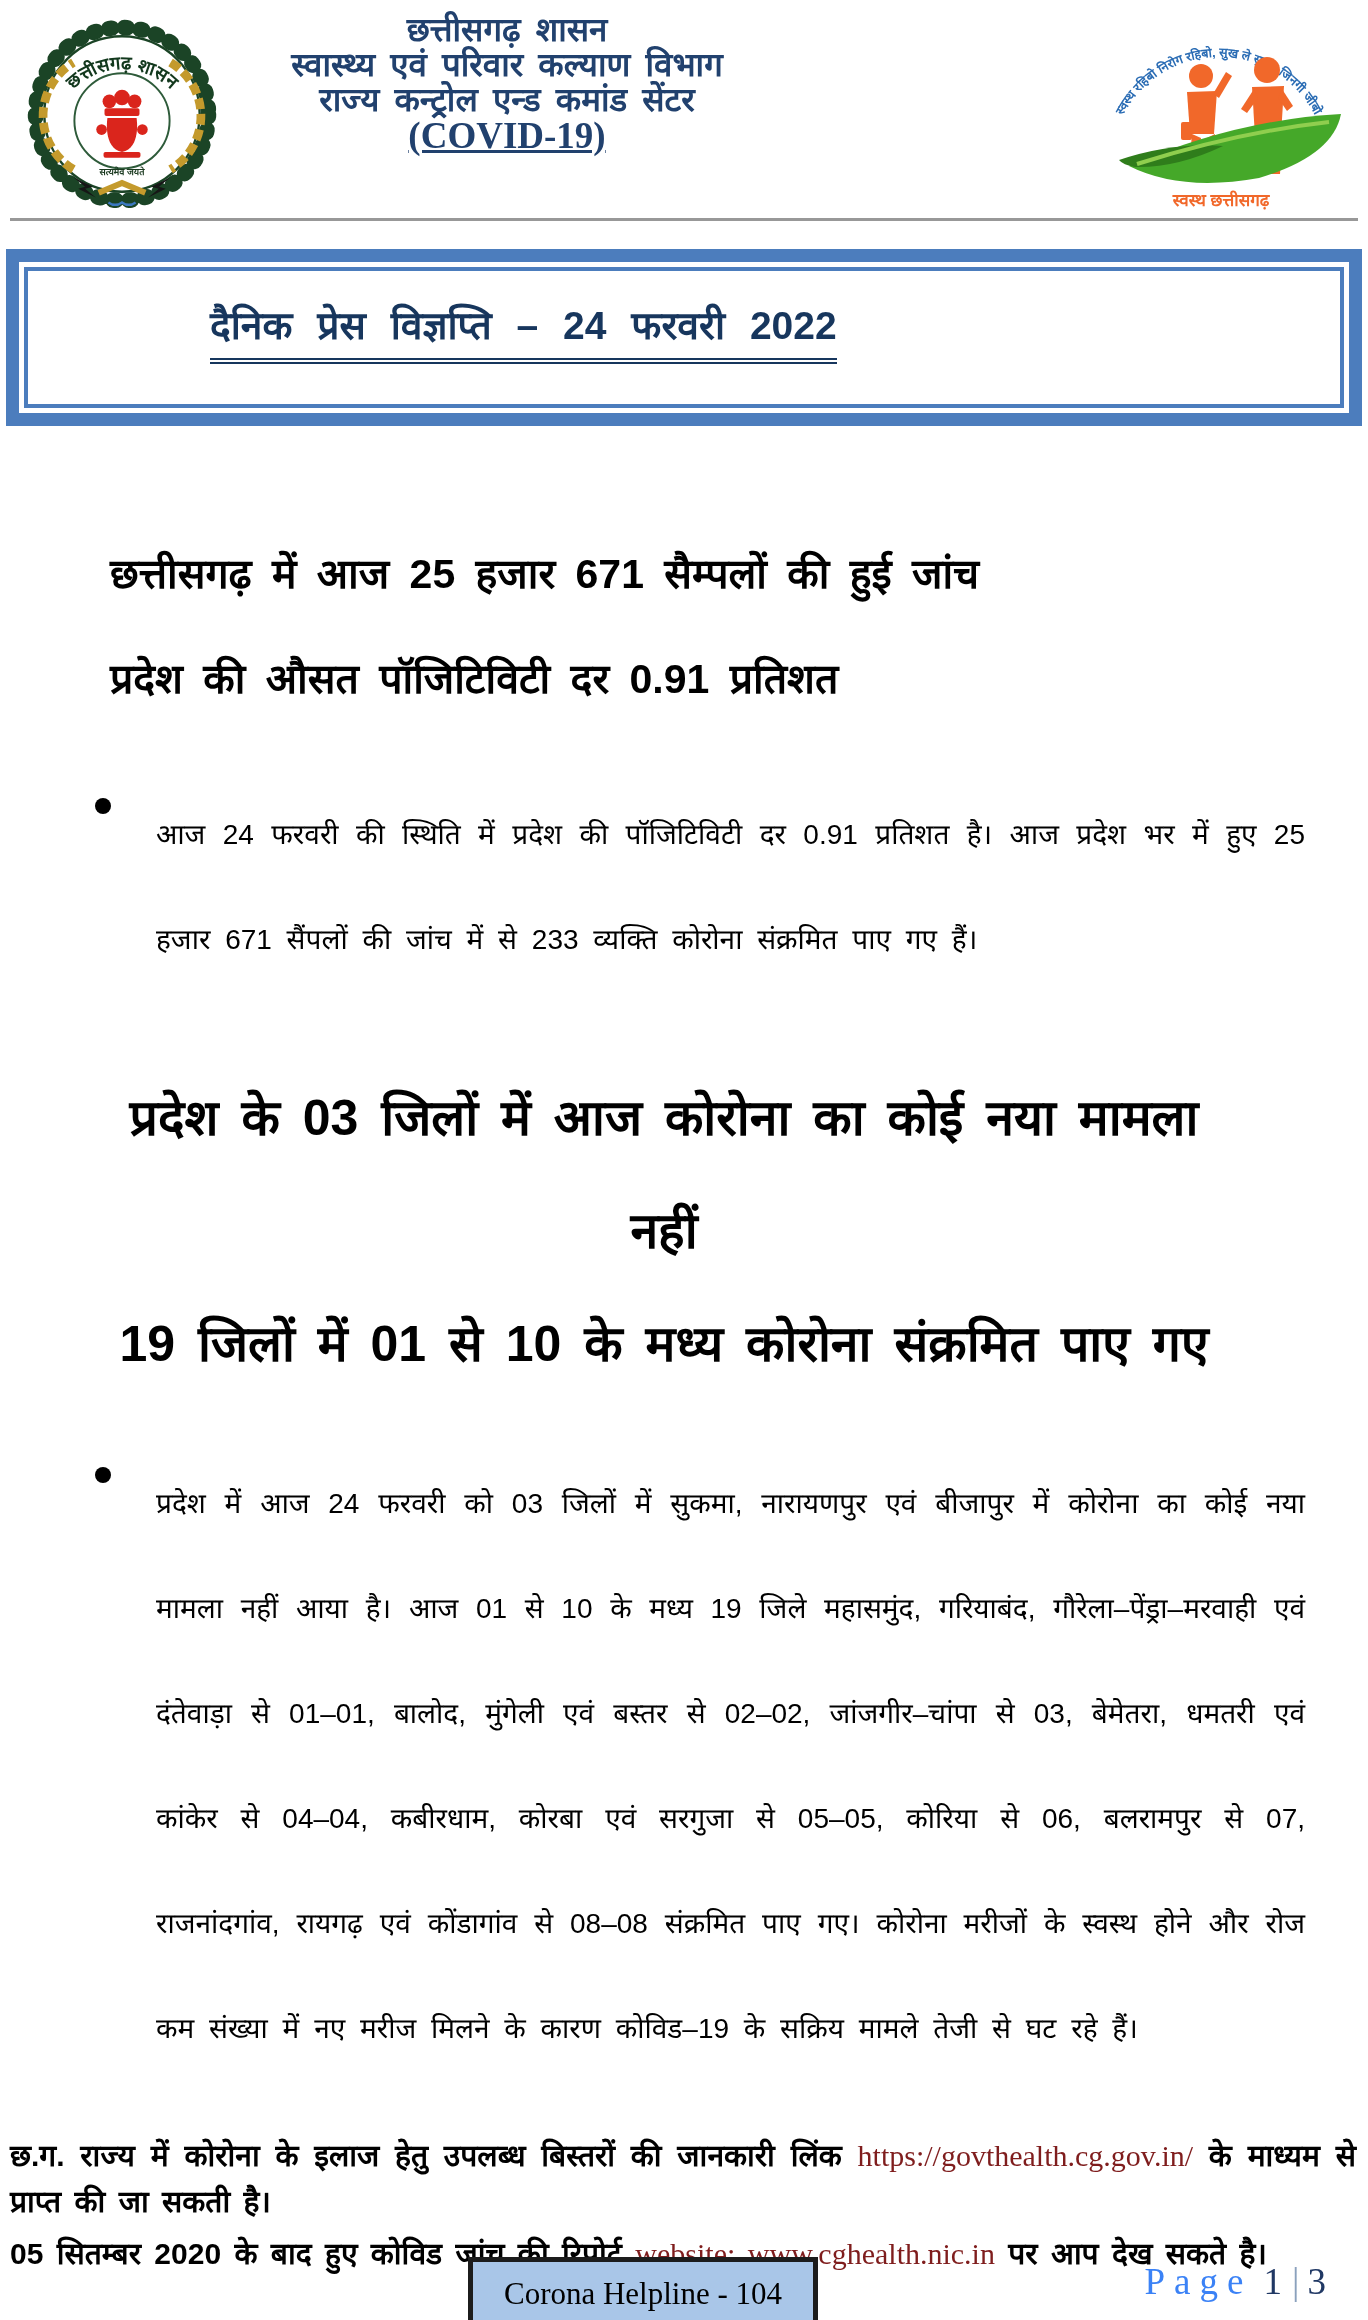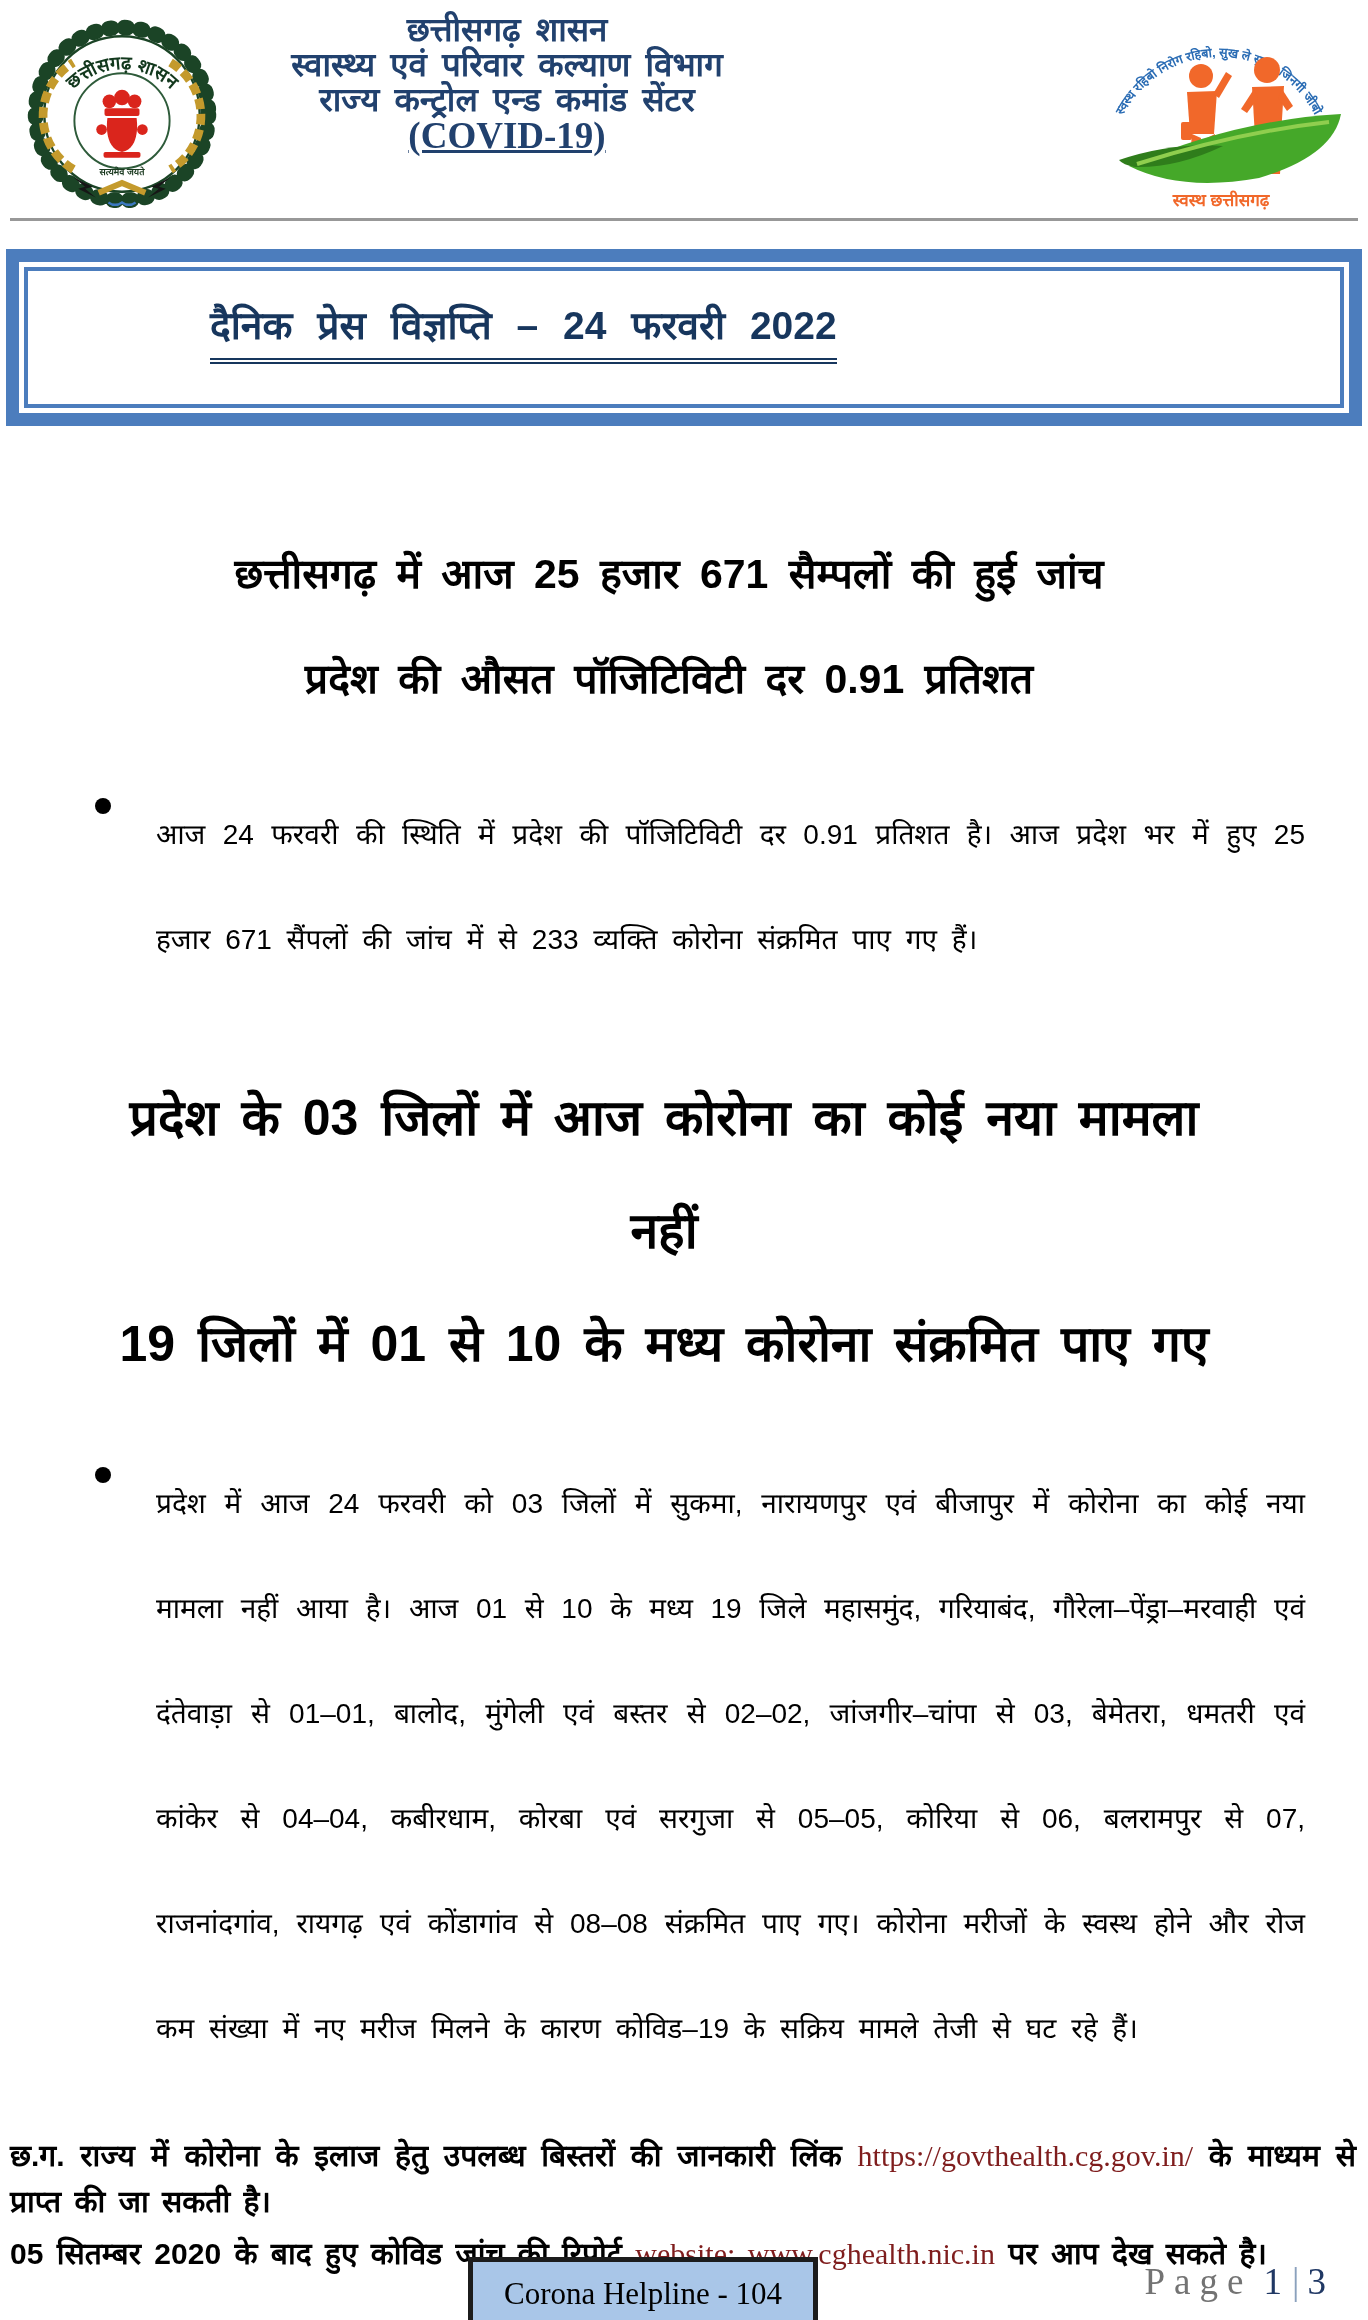--- a/index.html
+++ b/index.html
@@ -15,37 +15,37 @@
   .head-line{font-size:33px;line-height:35px;word-spacing:6px;}
   .head-covid{font-family:"Liberation Serif","DejaVu Serif",serif;font-size:37px;line-height:38px;text-decoration:underline;}
   .logo-right{width:262px;height:196px;flex:none;margin-top:2px;}
   .rule{border:none;border-top:3px solid #989898;margin:2px 10px 0 10px;}
   
   .title-box-outer{margin:28px 6px 0 6px;border:13px solid #4c7dbd;}
   .title-box-inner{border:4px solid #4c7dbd;margin:5px;padding:26px 20px 40px 182px;}
   .doc-title{display:inline-block;font-size:39px;font-weight:bold;color:#17365d;
     word-spacing:14px;border-bottom:6px double #17365d;padding-bottom:8px;}
   
-  .headline{margin:96px 140px 0 110px;text-align:center;font-size:41px;font-weight:bold;
+  .headline{margin:96px 140px 0 110px;text-align:left;font-size:41px;font-weight:bold;
     line-height:105px;word-spacing:9px;}
   .subheadline{margin:42px 150px 0 110px;text-align:center;font-size:50px;font-weight:bold;
     line-height:113px;word-spacing:9px;}
   .bullet{display:flex;margin:22px 63px 0 95px;}
   .dot{width:16px;height:16px;border-radius:50%;background:#000;flex:none;margin-top:44px;}
   .btext{flex:1;margin-left:45px;font-size:28px;line-height:105px;text-align:justify;word-spacing:7px;}
   
   .footer{position:absolute;left:10px;right:12px;top:2133px;}
   .fline{margin:0 0 6px 0;font-size:30px;font-weight:bold;line-height:46px;text-align:justify;word-spacing:5px;}
   .doc-link{color:#7f1d1d;font-family:"Liberation Serif","DejaVu Serif",serif;text-decoration:none;font-weight:normal;}
   .helpline-box{position:absolute;left:468px;top:2257px;width:350px;height:84px;box-sizing:border-box;
     background:#a9c6e8;border:5px solid #1c1c1c;text-align:center;
     font-family:"Liberation Serif","DejaVu Serif",serif;font-size:31px;color:#000;padding-top:14px;}
   .pagenum{position:absolute;right:38px;top:2260px;font-family:"Liberation Serif","DejaVu Serif",serif;
     font-size:37px;color:#8ba1bd;letter-spacing:2px;}
-  .pagenum .pn-label{letter-spacing:9px;color:#737373;}
+  .pagenum .pn-label{letter-spacing:9px;color:#3b82f6;}
   .pagenum .pn-num{color:#203864;letter-spacing:4px;}
   .pagenum .pn-sep{color:#8ba1bd;padding:0 6px;}
 </style>
 </head>
 <body>
 
 <div class="page">
 
   <header class="letterhead">
 

